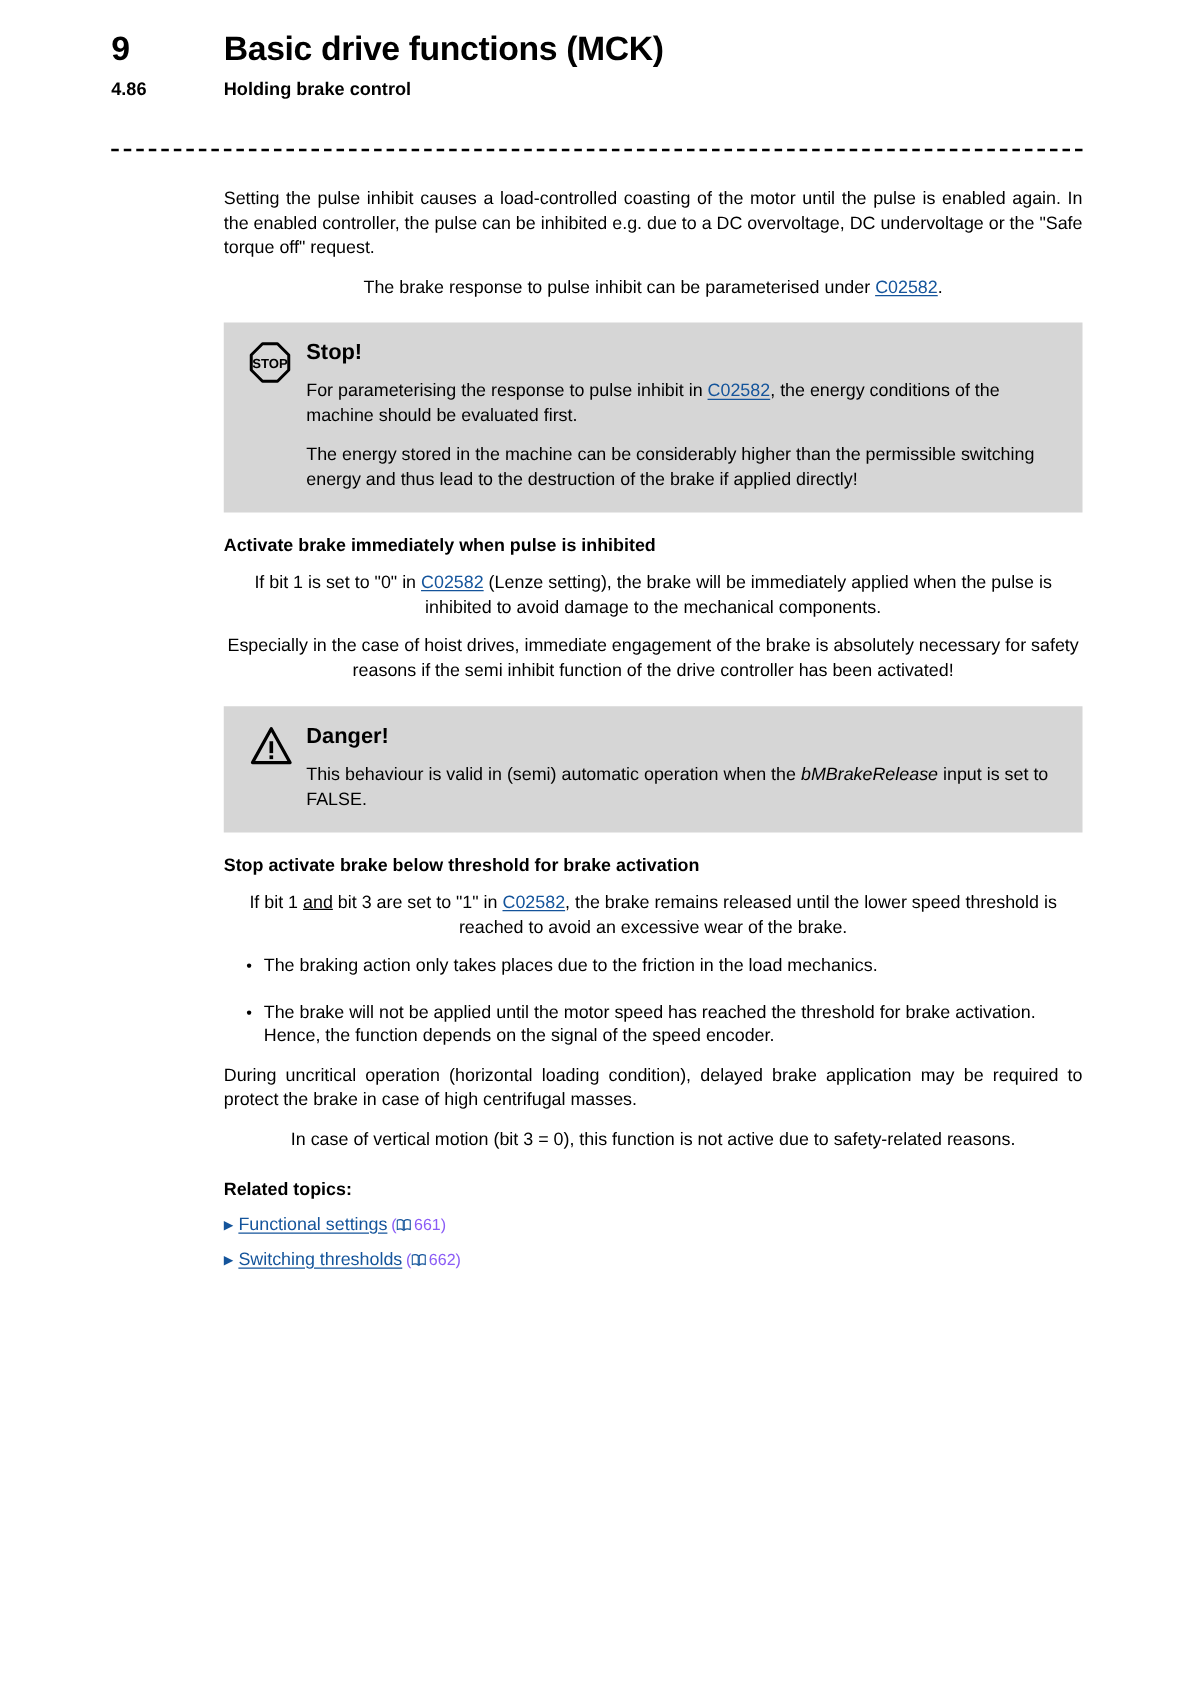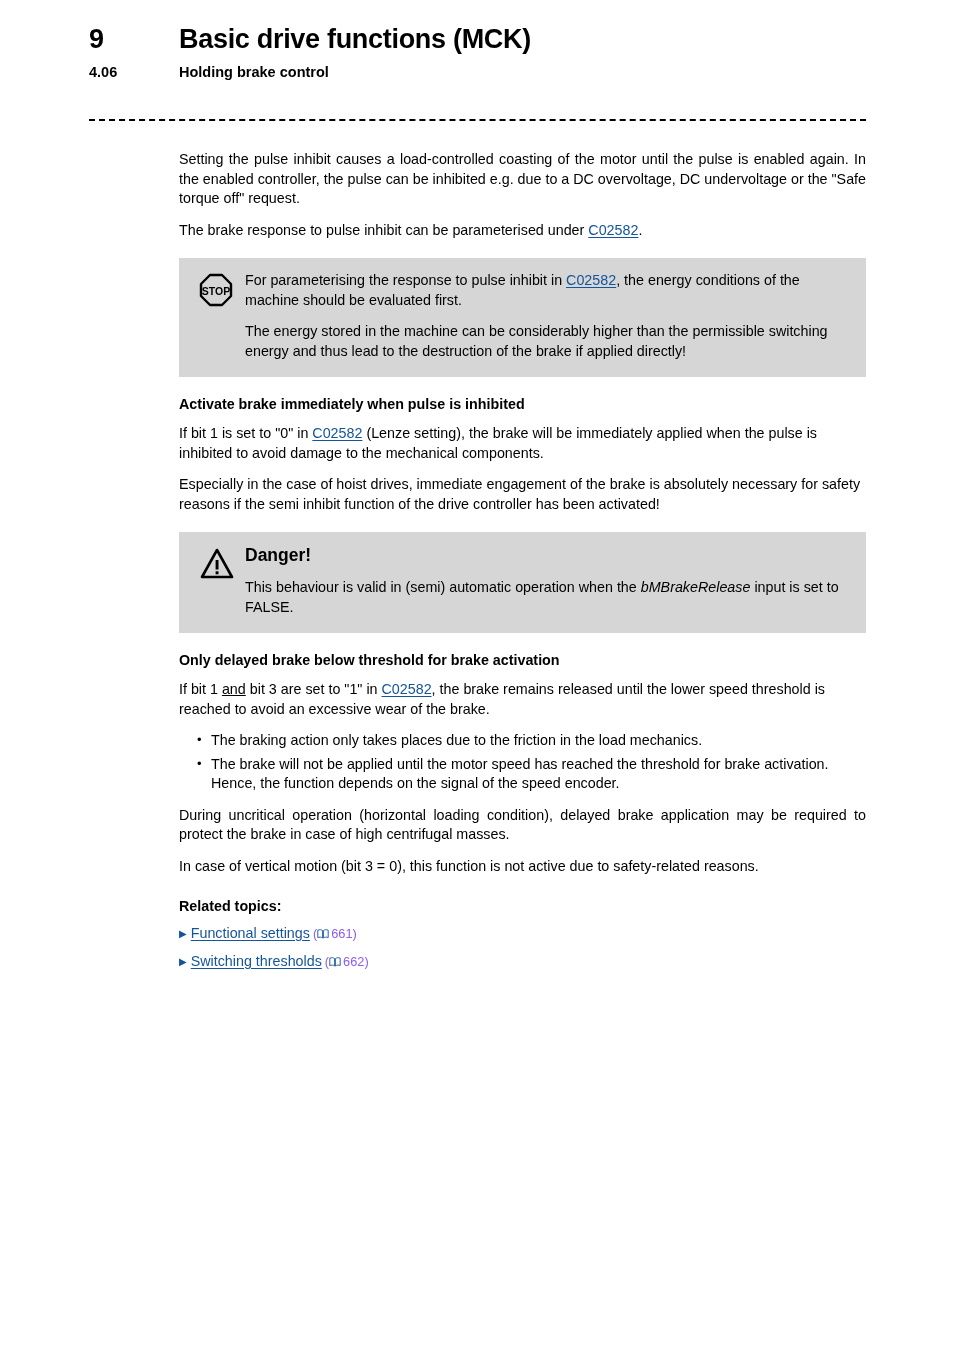--- a/index.html
+++ b/index.html
@@ -96,21 +96,21 @@
     width: 687px;
   }
 
   p.para {
     font-size: 14.3px;
     line-height: 19.5px;
     margin: 0 0 12px 0;
     text-align: justify;
   }
   p.para.ragged {
-    text-align: left;
+    text-align: center;
   }
   p.para:last-child { margin-bottom: 0; }
 
   .bold-head {
     font-size: 14.3px;
     font-weight: bold;
     margin: 0 0 10px 0;
     line-height: 19px;
   }
 
@@ -153,21 +153,21 @@
   ul.bullets {
     list-style: none;
     margin: 0 0 12px 0;
     padding: 0 0 0 18px;
   }
   ul.bullets li {
     font-size: 14.3px;
     line-height: 19.5px;
     position: relative;
     padding-left: 14px;
-    margin-bottom: 4px;
+    margin-bottom: 17px;
   }
   ul.bullets li:last-child { margin-bottom: 0; }
   ul.bullets li::before {
     content: "\2022";
     position: absolute;
     left: 0;
     top: -1px;
     font-size: 13px;
   }
 
@@ -236,21 +236,21 @@
 <body>
 
 <div class="page">
 
   <div class="header">
     <div class="header-row1">
       <div class="chapter-number">9</div>
       <div class="chapter-title">Basic drive functions (MCK)</div>
     </div>
     <div class="header-row2">
-      <div class="section-number">4.06</div>
+      <div class="section-number">4.86</div>
       <div class="section-title">Holding brake control</div>
     </div>
   </div>
 
   <div class="rule"></div>
 
   <div class="content">
 
 
     <div class="body-col">
@@ -260,20 +260,21 @@
       <p class="para ragged"><span>The brake response to pulse inhibit can be parameterised under </span><a class="xref" href="#">C02582</a><span>.</span></p>
 
       <div class="callout">
         <div class="callout-icon">
           <svg width="34" height="34" viewBox="0 0 34 34" aria-hidden="true">
             <polygon points="11,2 23,2 32,11 32,23 23,32 11,32 2,23 2,11" fill="none" stroke="#000000" stroke-width="2.4" stroke-linejoin="round"></polygon>
             <text x="17" y="21.5" text-anchor="middle" font-family="Liberation Sans, sans-serif" font-size="10.5" font-weight="bold" fill="#000000">STOP</text>
           </svg>
         </div>
         <div class="callout-body">
+          <div class="callout-title">Stop!</div>
           <p class="para"><span>For parameterising the response to pulse inhibit in </span><a class="xref" href="#">C02582</a><span>, the energy conditions of the machine should be evaluated first.</span></p>
           <p class="para">The energy stored in the machine can be considerably higher than the permissible switching energy and thus lead to the destruction of the brake if applied directly!</p>
         </div>
       </div>
 
       <div class="bold-head">Activate brake immediately when pulse is inhibited</div>
 
       <p class="para ragged"><span>If bit 1 is set to "0" in </span><a class="xref" href="#">C02582</a><span> (Lenze setting), the brake will be immediately applied when the pulse is inhibited to avoid damage to the mechanical components.</span></p>
 
       <p class="para ragged">Especially in the case of hoist drives, immediate engagement of the brake is absolutely necessary for safety reasons if the semi inhibit function of the drive controller has been activated!</p>
@@ -285,21 +286,21 @@
             <rect x="16.6" y="13" width="2.9" height="9.5" fill="#000000"></rect>
             <rect x="16.6" y="24.3" width="2.9" height="3" fill="#000000"></rect>
           </svg>
         </div>
         <div class="callout-body">
           <div class="callout-title">Danger!</div>
           <p class="para"><span>This behaviour is valid in (semi) automatic operation when the </span><span class="ital">bMBrakeRelease</span><span> input is set to FALSE.</span></p>
         </div>
       </div>
 
-      <div class="bold-head">Only delayed brake below threshold for brake activation</div>
+      <div class="bold-head">Stop activate brake below threshold for brake activation</div>
 
       <p class="para ragged"><span>If bit 1 </span><span class="uline">and</span><span> bit 3 are set to "1" in </span><a class="xref" href="#">C02582</a><span>, the brake remains released until the lower speed threshold is reached to avoid an excessive wear of the brake.</span></p>
 
       <ul class="bullets">
         <li>The braking action only takes places due to the friction in the load mechanics.</li>
         <li>The brake will not be applied until the motor speed has reached the threshold for brake activation. Hence, the function depends on the signal of the speed encoder.</li>
       </ul>
 
       <p class="para">During uncritical operation (horizontal loading condition), delayed brake application may be required to protect the brake in case of high centrifugal masses.</p>
 

